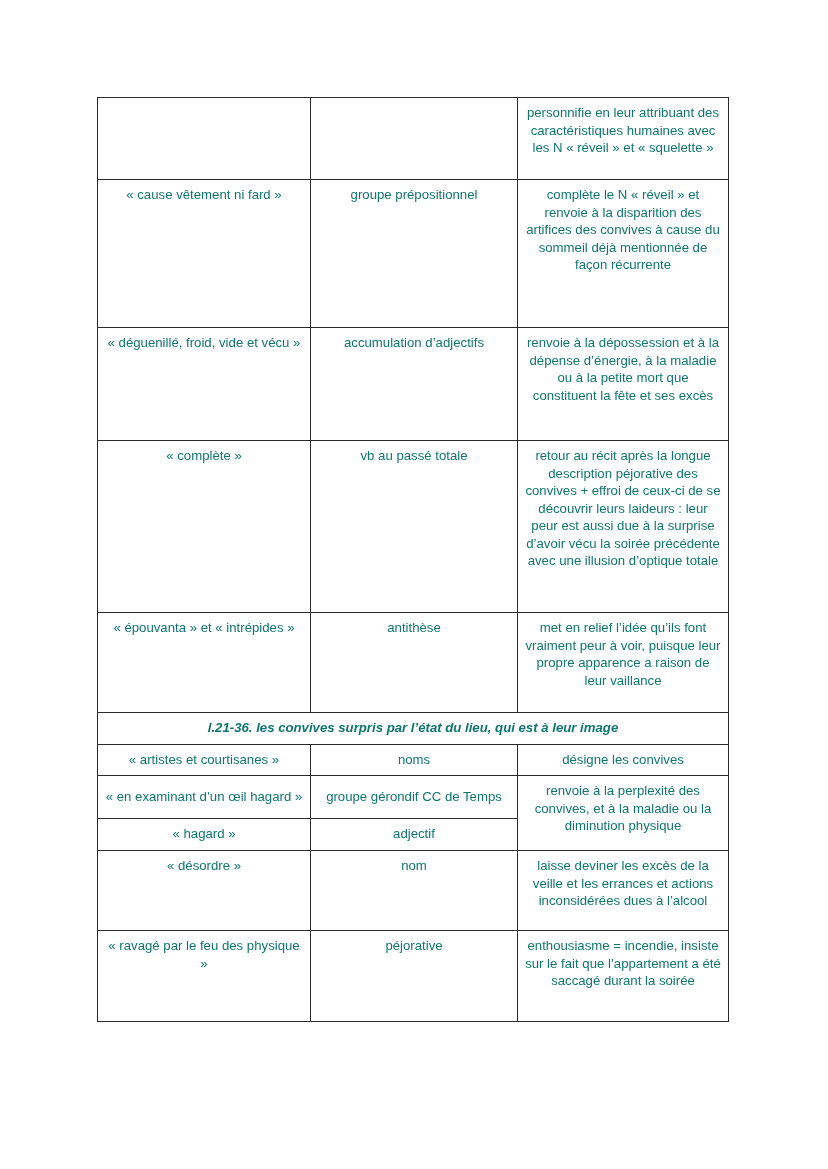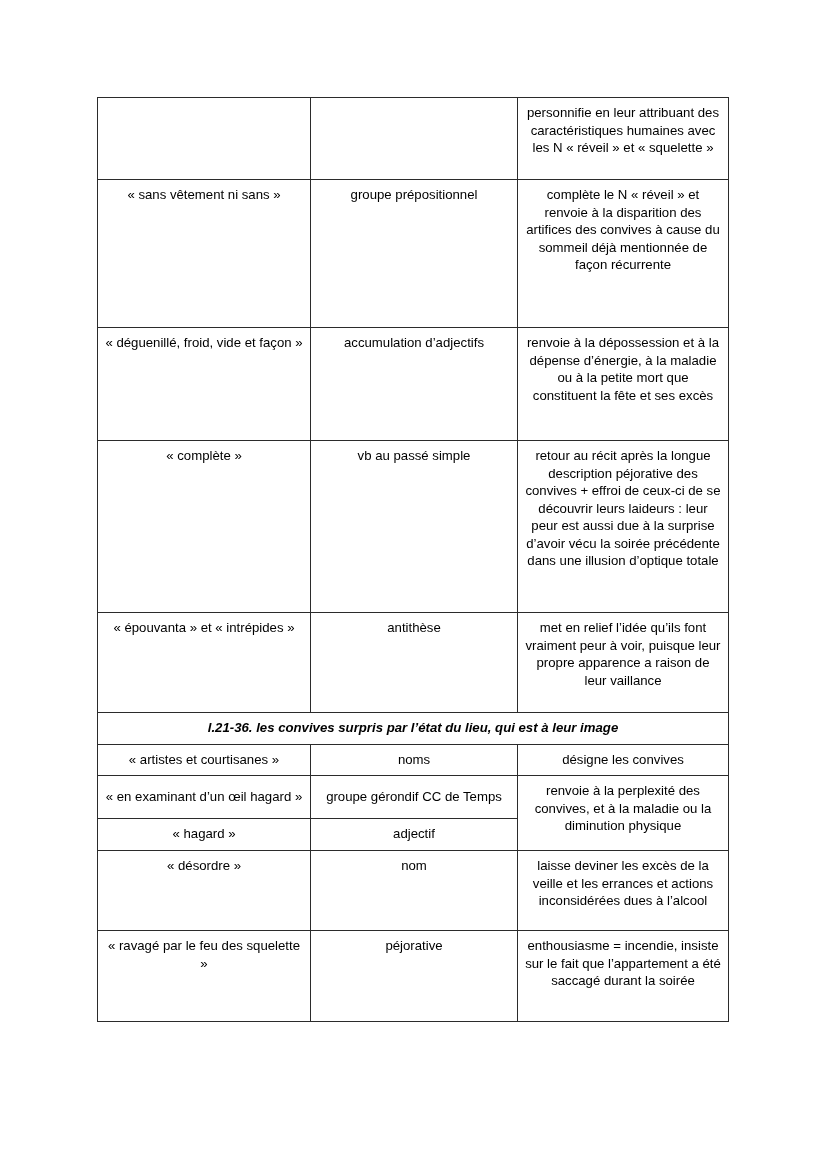--- a/index.html
+++ b/index.html
@@ -38,21 +38,21 @@
   table.analysis col.c3 { width: 211px; }
 
   table.analysis td {
     border: 1.3px solid #2b2b2b;
     vertical-align: top;
     text-align: center;
     padding: 6px 7px 7px 7px;
     font-size: 13.2px;
     line-height: 17.5px;
     font-family: "Liberation Sans", sans-serif;
-    color: #000000;
+    color: #0f766e;
     box-sizing: border-box;
     word-wrap: break-word;
   }
   table.analysis td.mid {
     vertical-align: middle;
     margin-top: 10px;
   }
   table.analysis td.empty {
     padding: 0;
   }
@@ -92,35 +92,35 @@
       </colgroup>
       <tbody>
 
         <tr class="r-top">
           <td class="empty"></td>
           <td class="empty"></td>
           <td>personnifie en leur attribuant des caractéristiques humaines avec les N « réveil » et « squelette »</td>
         </tr>
 
         <tr class="r-sans">
-          <td>« sans vêtement ni sans »</td>
+          <td>« cause vêtement ni fard »</td>
           <td>groupe prépositionnel</td>
           <td>complète le N « réveil » et renvoie à la disparition des artifices des convives à cause du sommeil déjà mentionnée de façon récurrente</td>
         </tr>
 
         <tr class="r-deg">
-          <td>« déguenillé, froid, vide et façon »</td>
+          <td>« déguenillé, froid, vide et vécu »</td>
           <td>accumulation d’adjectifs</td>
           <td>renvoie à la dépossession et à la dépense d’énergie, à la maladie ou à la petite mort que constituent la fête et ses excès</td>
         </tr>
 
         <tr class="r-epo">
           <td>« complète »</td>
-          <td>vb au passé simple</td>
-          <td>retour au récit après la longue description péjorative des convives + effroi de ceux-ci de se découvrir leurs laideurs : leur peur est aussi due à la surprise d’avoir vécu la soirée précédente dans une illusion d’optique totale</td>
+          <td>vb au passé totale</td>
+          <td>retour au récit après la longue description péjorative des convives + effroi de ceux-ci de se découvrir leurs laideurs : leur peur est aussi due à la surprise d’avoir vécu la soirée précédente avec une illusion d’optique totale</td>
         </tr>
 
         <tr class="r-ant">
           <td>« épouvanta » et « intrépides »</td>
           <td>antithèse</td>
           <td>met en relief l’idée qu’ils font vraiment peur à voir, puisque leur propre apparence a raison de leur vaillance</td>
         </tr>
 
         <tr class="r-head">
           <td class="section-heading" colspan="3">l.21-36. les convives surpris par l’état du lieu, qui est à leur image</td>
@@ -143,21 +143,21 @@
           <td class="mid">adjectif</td>
         </tr>
 
         <tr class="r-des">
           <td>« désordre »</td>
           <td>nom</td>
           <td>laisse deviner les excès de la veille et les errances et actions inconsidérées dues à l’alcool</td>
         </tr>
 
         <tr class="r-rav">
-          <td>« ravagé par le feu des squelette »</td>
+          <td>« ravagé par le feu des physique »</td>
           <td>péjorative</td>
           <td>enthousiasme = incendie, insiste sur le fait que l’appartement a été saccagé durant la soirée</td>
         </tr>
 
       </tbody>
     </table>
   </div>
 </div>
 
 </body></html>

